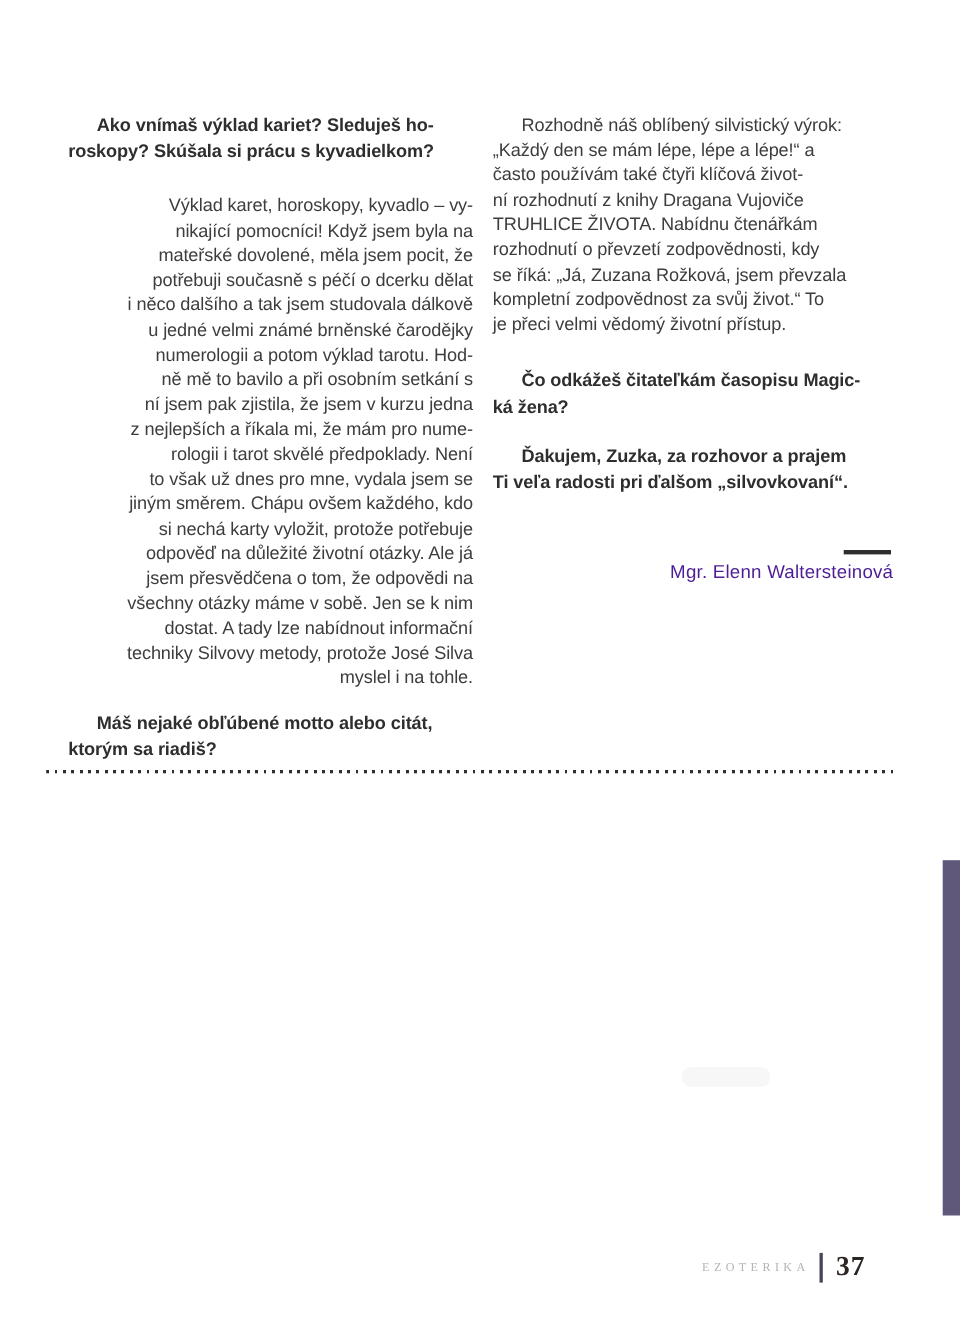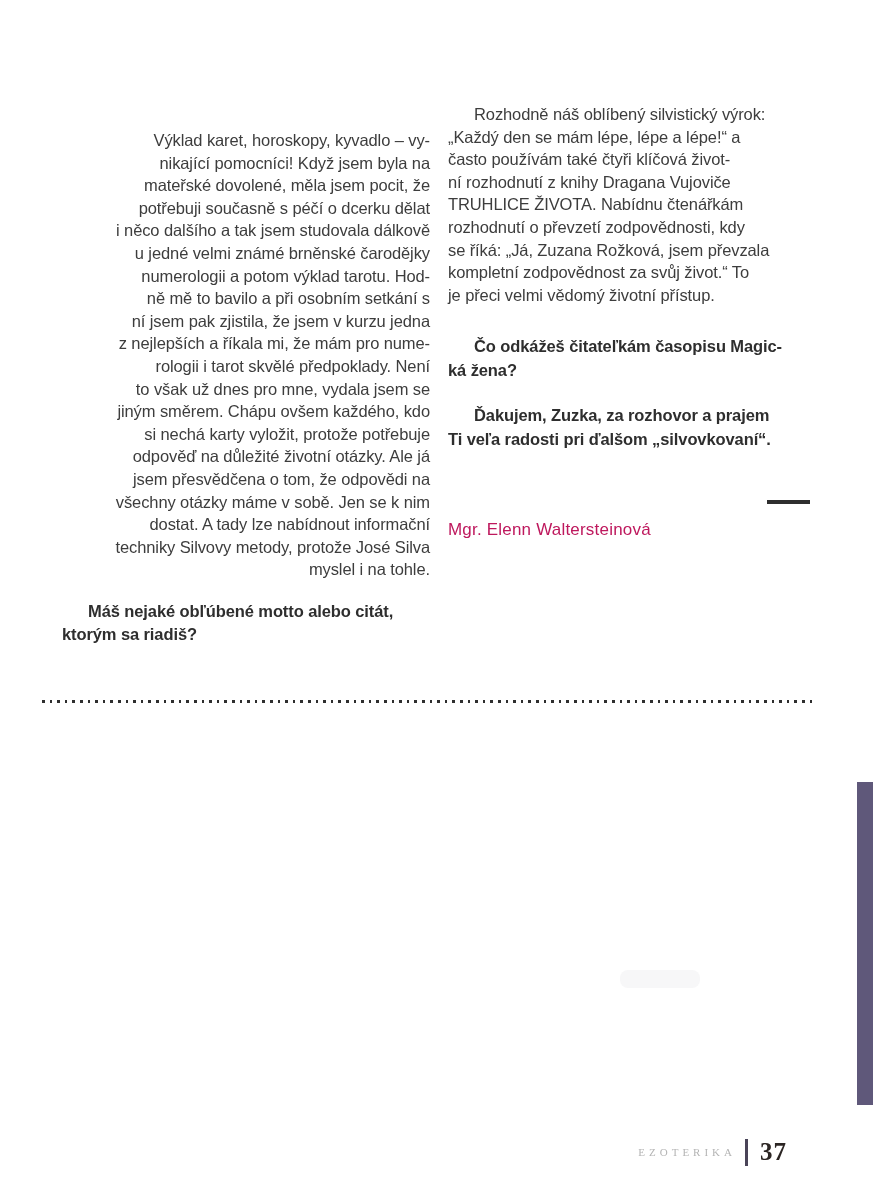--- a/index.html
+++ b/index.html
@@ -49,24 +49,25 @@
   .mt-a3      { margin-top: 20px; }
   .mt-closing { margin-top: 22px; }
 
   .sig-rule {
     margin: 49px 6px 0 auto;
     width: 43px;
     height: 4px;
     background: #2e2e2e;
   }
   .signature {
-    margin-top: 16px;
+    margin-top: 6px;
     padding-right: 4px;
+    text-align: right;
     font-size: 17px;
-    color: #be185d;
+    color: #4c1d95;
     letter-spacing: 0.2px;
   }
 
   .dotted-sep {
     position: absolute;
     left: 42px;
     top: 700px;
     width: 771px;
     height: 3px;
     background-image: repeating-linear-gradient(
@@ -121,20 +122,22 @@
     color: #2b2523;
     letter-spacing: 1px;
   }
 </style>
 </head>
 <body>
 
 <div class="page">
 
   <div class="col col-left">
+    <p class="q">Ako vnímaš výklad kariet? Sleduješ ho-
+roskopy? Skúšala si prácu s kyvadielkom?</p>
     <p class="a mt-a1">Výklad karet, horoskopy, kyvadlo – vy-
 nikající pomocníci! Když jsem byla na
 mateřské dovolené, měla jsem pocit, že
 potřebuji současně s péčí o dcerku dělat
 i něco dalšího a tak jsem studovala dálkově
 u jedné velmi známé brněnské čarodějky
 numerologii a potom výklad tarotu. Hod-
 ně mě to bavilo a při osobním setkání s
 ní jsem pak zjistila, že jsem v kurzu jedna
 z nejlepších a říkala mi, že mám pro nume-

